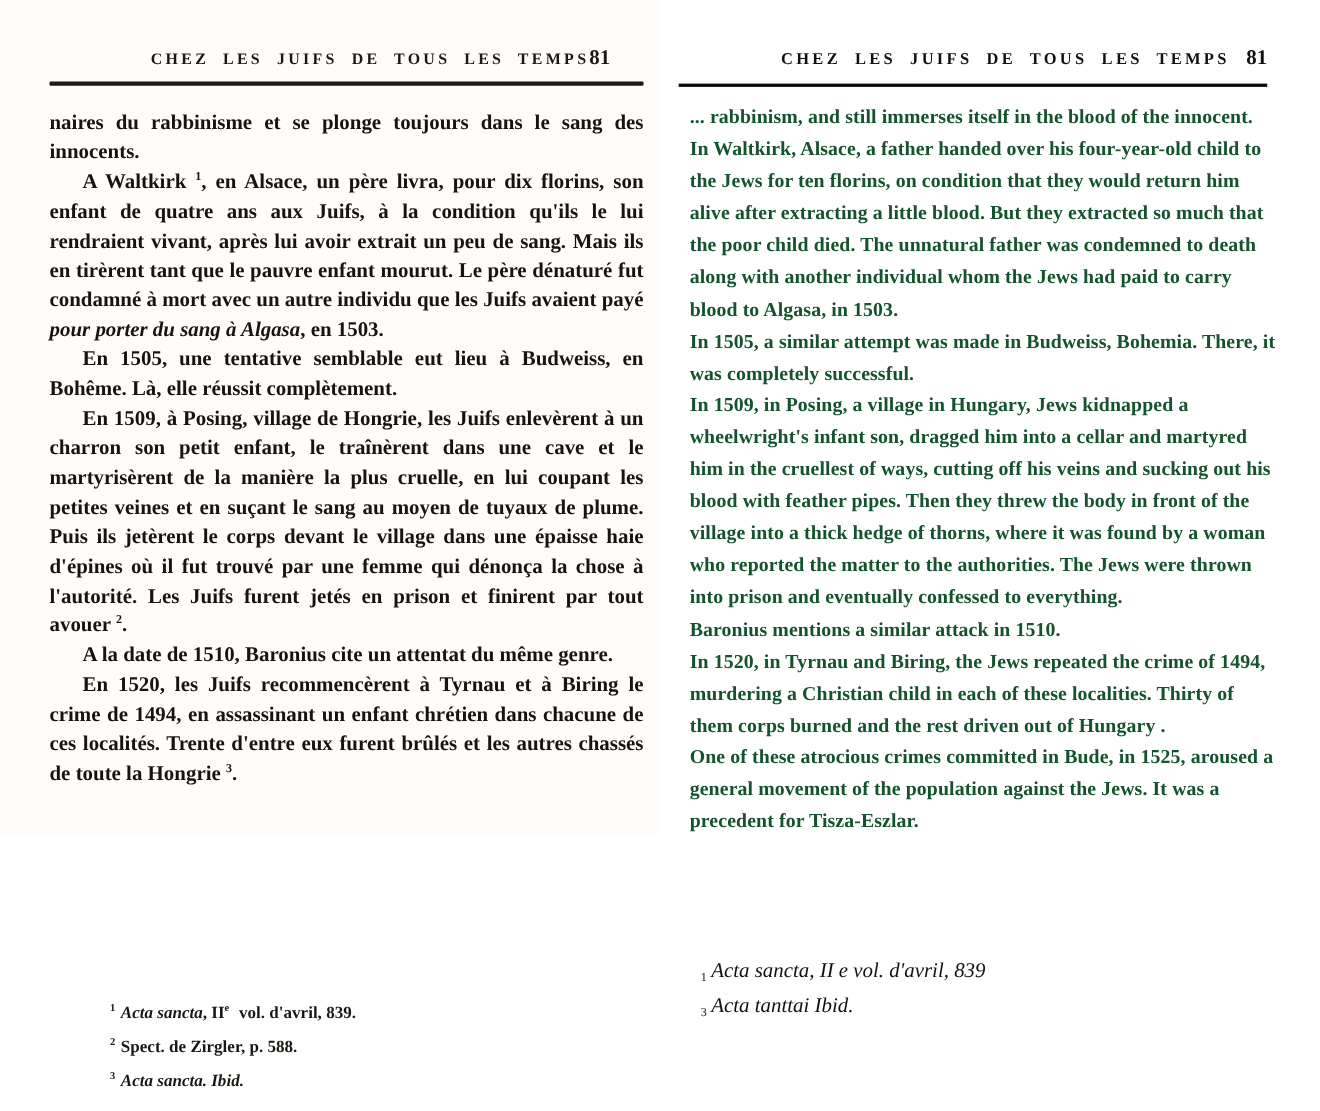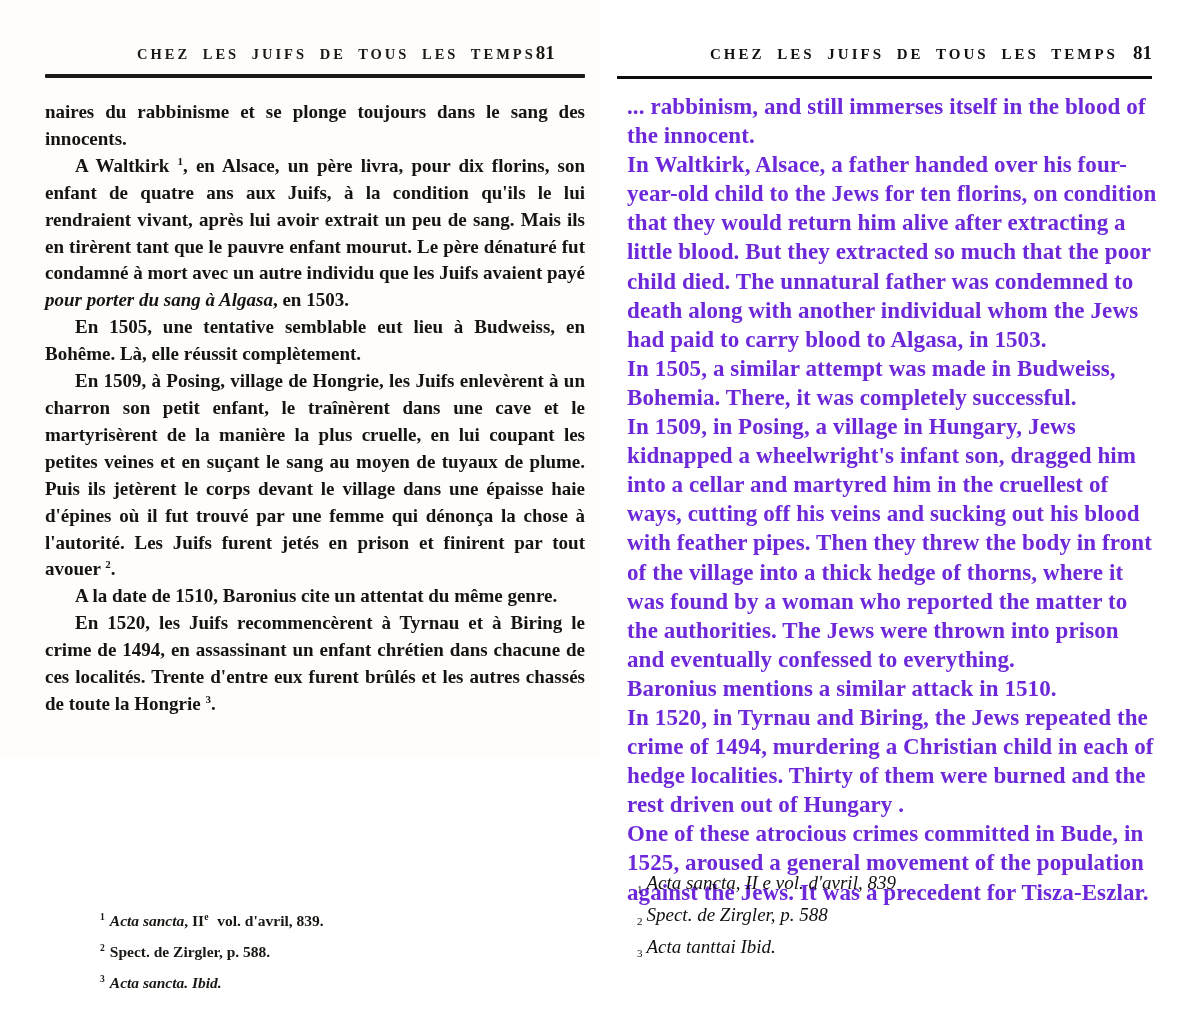--- a/index.html
+++ b/index.html
@@ -32,21 +32,21 @@
   
   .rp-header{position:absolute;left:17px;top:42px;width:535px;display:flex;
              align-items:baseline;justify-content:space-between;
              padding-left:93px;box-sizing:border-box;}
   .rp-title{font-size:15px;font-weight:700;letter-spacing:3px;word-spacing:6px;
             color:#121110;white-space:nowrap;}
   .rp-pageno{font-size:19px;font-weight:700;color:#121110;}
   .rp-rule{position:absolute;left:17px;top:76px;width:535px;height:2.5px;
            background:#0c0c0c;}
   .rp-body{position:absolute;left:27px;top:92px;width:533px;
-           font-size:23px;font-weight:600;line-height:29.1px;color:#6d28d9;
+           font-size:18px;font-weight:600;line-height:29.1px;color:#14532d;
            text-align:left;letter-spacing:0.1px;}
   .rp-body p{margin:0;}
   .rp-footnotes{position:absolute;left:37px;top:868px;width:520px;
                 font-size:19px;font-style:italic;line-height:29px;color:#13110f;}
   .rp-footnotes .rfn-marker{font-size:11px;font-style:normal;
                 position:relative;top:4px;margin-right:4px;}
 </style>
 </head>
 <body>
 
@@ -76,21 +76,20 @@
     <span class="rp-title">CHEZ LES JUIFS DE TOUS LES TEMPS</span>
     <span class="rp-pageno">81</span>
   </div>
   <div class="rp-rule"></div>
   <div class="rp-body" id="rp-body">
       <p>... rabbinism, and still immerses itself in the blood of the innocent.</p>
       <p>In Waltkirk, Alsace, a father handed over his four-year-old child to the Jews for ten florins, on condition that they would return him alive after extracting a little blood. But they extracted so much that the poor child died. The unnatural father was condemned to death along with another individual whom the Jews had paid to carry blood to Algasa, in 1503.</p>
       <p>In 1505, a similar attempt was made in Budweiss, Bohemia. There, it was completely successful.</p>
       <p>In 1509, in Posing, a village in Hungary, Jews kidnapped a wheelwright's infant son, dragged him into a cellar and martyred him in the cruellest of ways, cutting off his veins and sucking out his blood with feather pipes. Then they threw the body in front of the village into a thick hedge of thorns, where it was found by a woman who reported the matter to the authorities. The Jews were thrown into prison and eventually confessed to everything.</p>
       <p>Baronius mentions a similar attack in 1510.</p>
-      <p>In 1520, in Tyrnau and Biring, the Jews repeated the crime of 1494, murdering a Christian child in each of hedge localities. Thirty of them were burned and the rest driven out of Hungary .</p>
+      <p>In 1520, in Tyrnau and Biring, the Jews repeated the crime of 1494, murdering a Christian child in each of these localities. Thirty of them corps burned and the rest driven out of Hungary .</p>
       <p>One of these atrocious crimes committed in Bude, in 1525, aroused a general movement of the population against the Jews. It was a precedent for Tisza-Eszlar.</p>
     </div>
   <div class="rp-footnotes" id="rp-footnotes">
       <div><span class="rfn-marker">1</span><span>Acta sancta, II e vol. d'avril, 839</span></div>
-      <div><span class="rfn-marker">2</span><span>Spect. de Zirgler, p. 588</span></div>
       <div><span class="rfn-marker">3</span><span>Acta tanttai Ibid.</span></div>
     </div>
 </div>
 
 </body></html>

